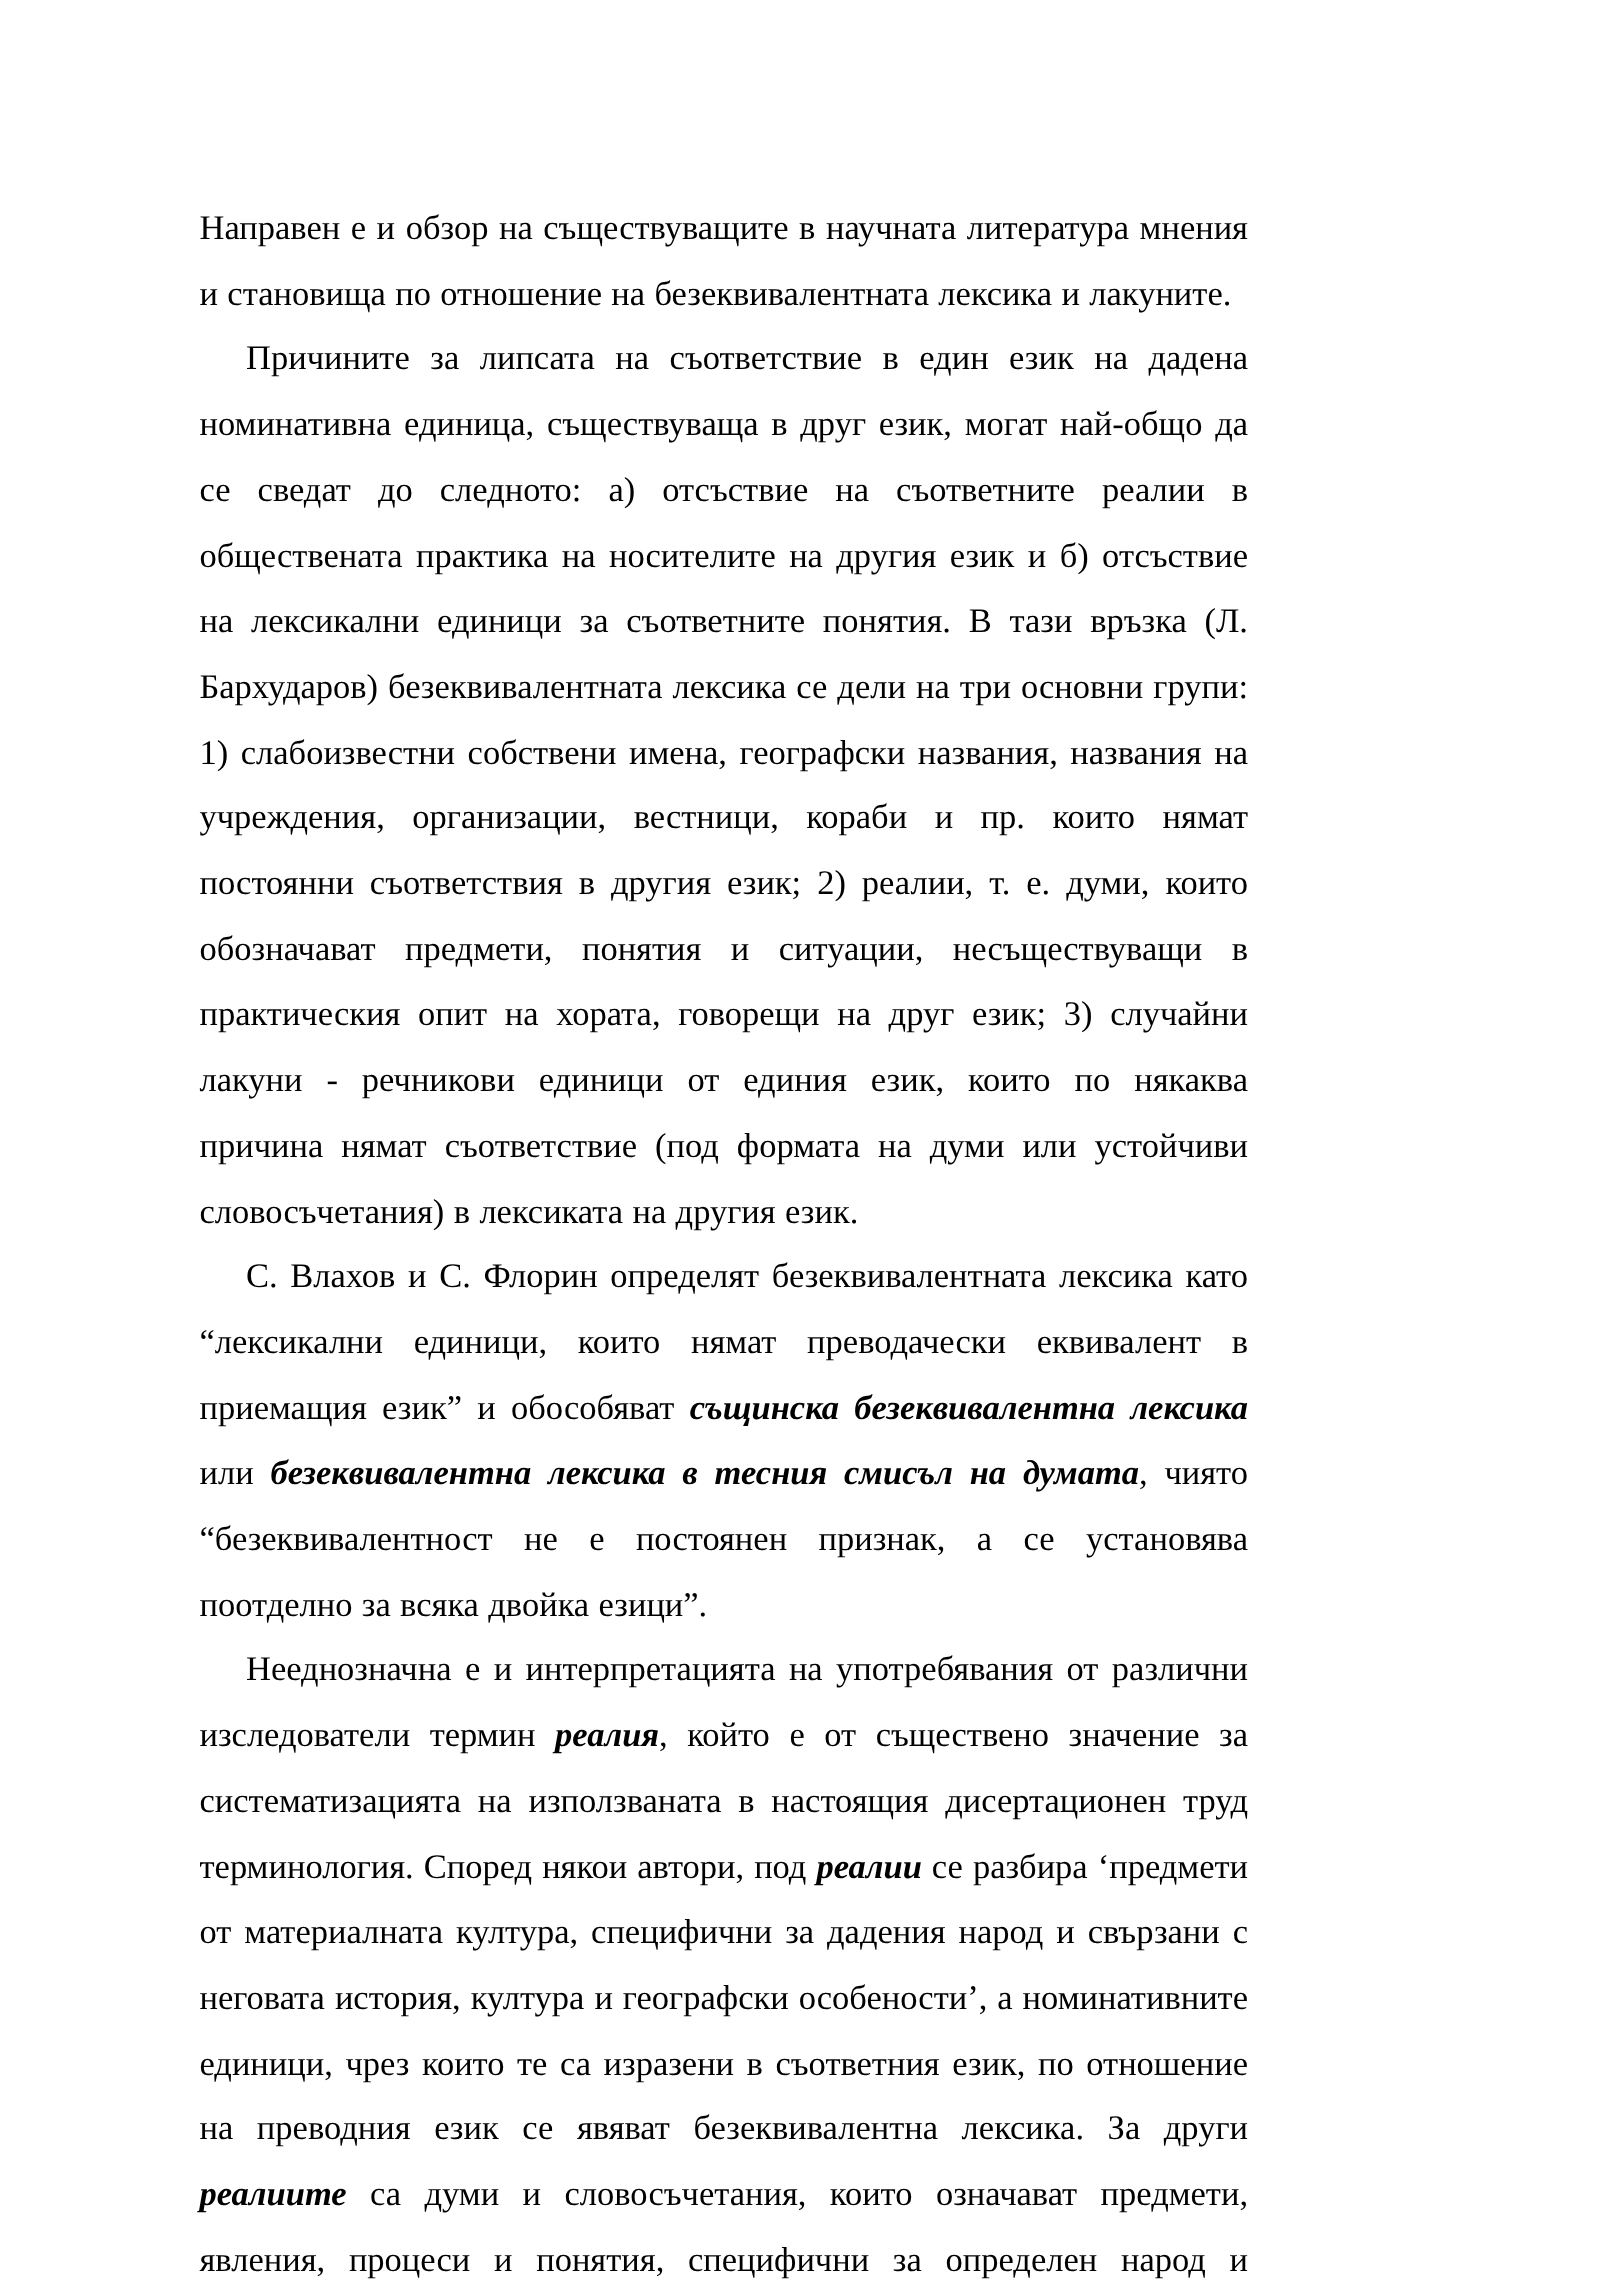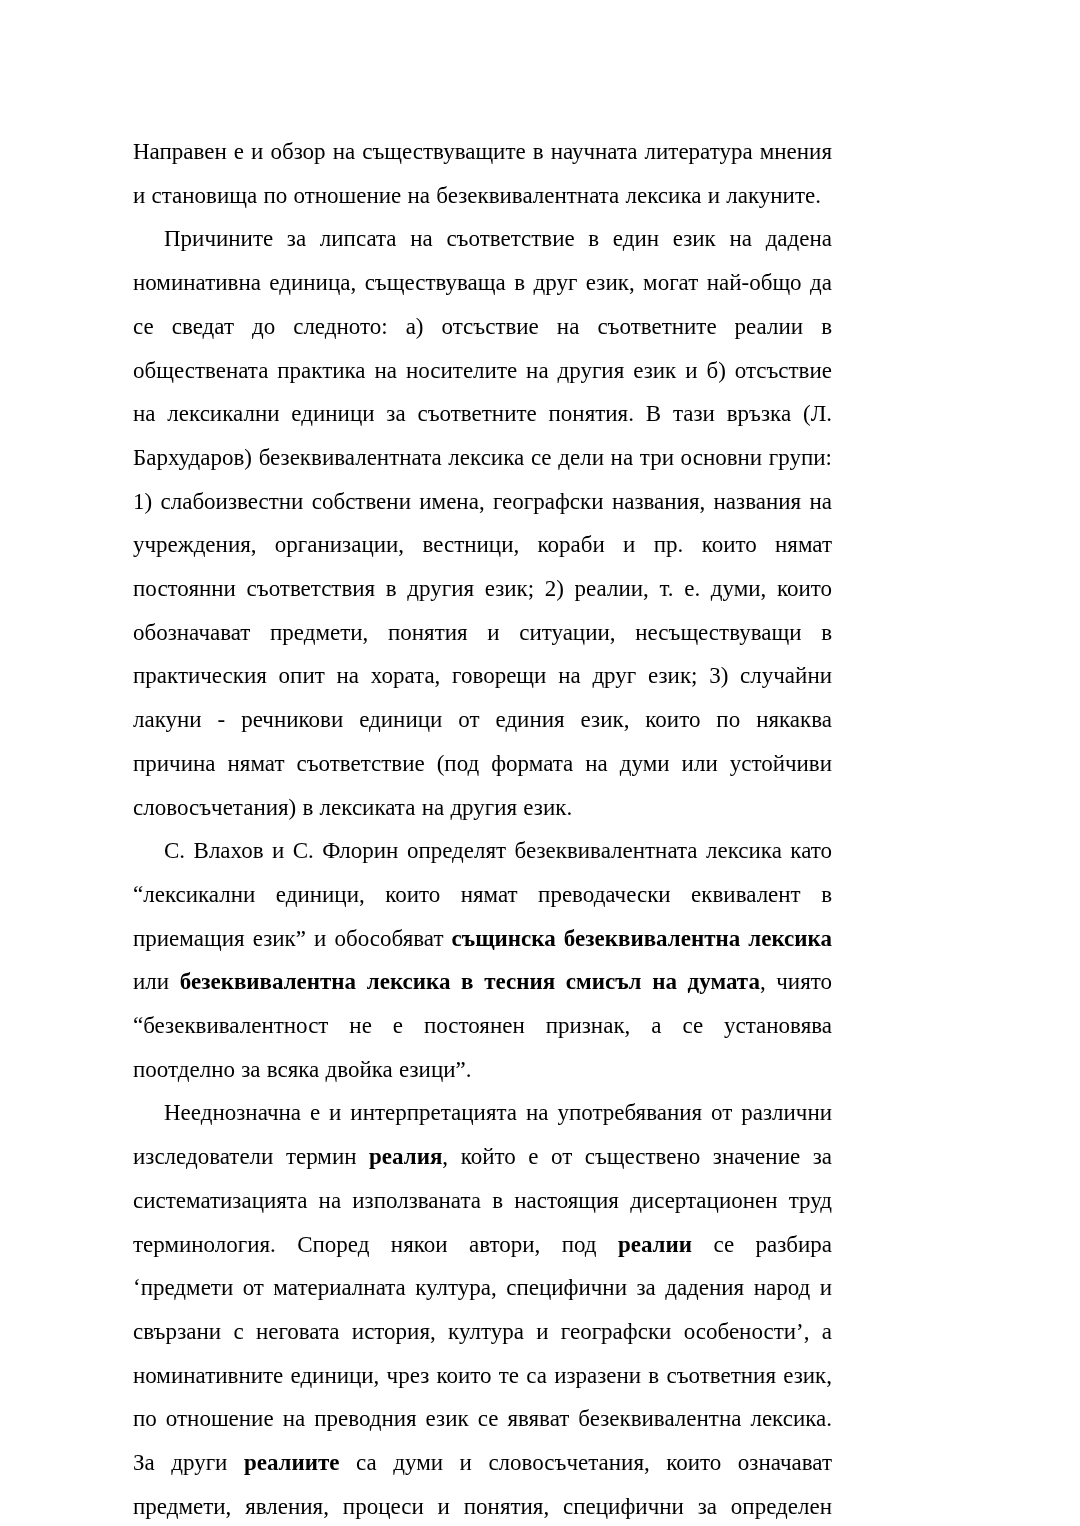--- a/index.html
+++ b/index.html
@@ -33,20 +33,21 @@
     color: #000000;
     text-align: justify;
     text-align-last: left;
     word-spacing: 0.5px;
   }
   .doc p.indent {
     text-indent: 31px;
   }
   .run-bold-italic {
     font-weight: bold;
+    font-style: italic;
   }
 </style>
 </head>
 <body>
 
 <div class="page">
   <div class="doc" id="doc">
       <p><span>Направен е и обзор на съществуващите в научната литература мнения и становища по отношение на безеквивалентната лексика и лакуните.</span></p>
       <p class="indent"><span>Причините за липсата на съответствие в един език на дадена номинативна единица, съществуваща в друг език, могат най-общо да се сведат до следното: а) отсъствие на съответните реалии в обществената практика на носителите на другия език и б) отсъствие на лексикални единици за съответните понятия. В тази връзка (Л. Бархударов) безеквивалентната лексика се дели на три основни групи: 1) слабоизвестни собствени имена, географски названия, названия на учреждения, организации, вестници, кораби и пр. които нямат постоянни съответствия в другия език; 2) реалии, т. е. думи, които обозначават предмети, понятия и ситуации, несъществуващи в практическия опит на хората, говорещи на друг език; 3) случайни лакуни - речникови единици от единия език, които по някаква причина нямат съответствие (под формата на думи или устойчиви словосъчетания) в лексиката на другия език.</span></p>
       <p class="indent"><span>С. Влахов и С. Флорин определят безеквивалентната лексика като “лексикални единици, които нямат преводачески еквивалент в приемащия език” и обособяват </span><span class="run-bold-italic">същинска безеквивалентна лексика</span><span> или </span><span class="run-bold-italic">безеквивалентна лексика в тесния смисъл на думата</span><span>, чиято “безеквивалентност не е постоянен признак, а се установява поотделно за всяка двойка езици”.</span></p>

